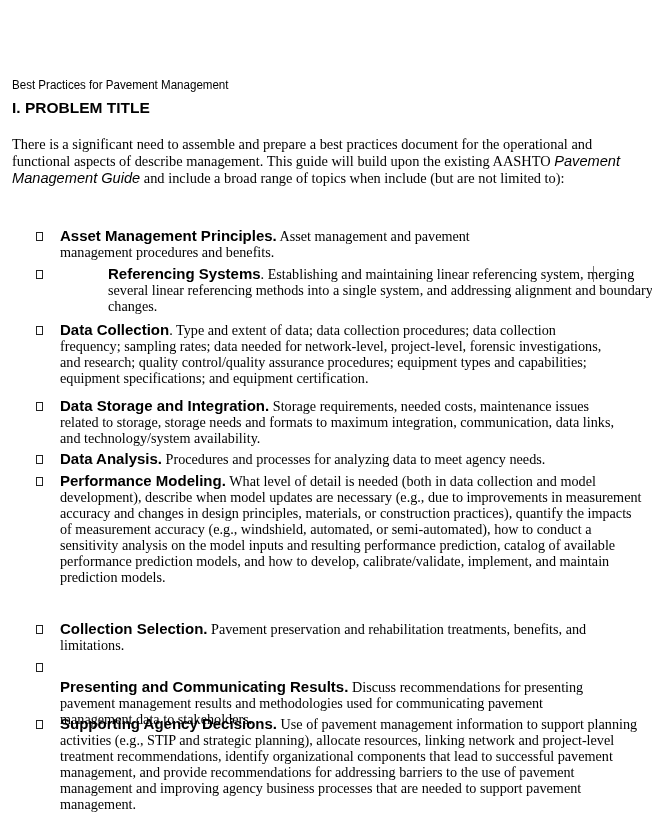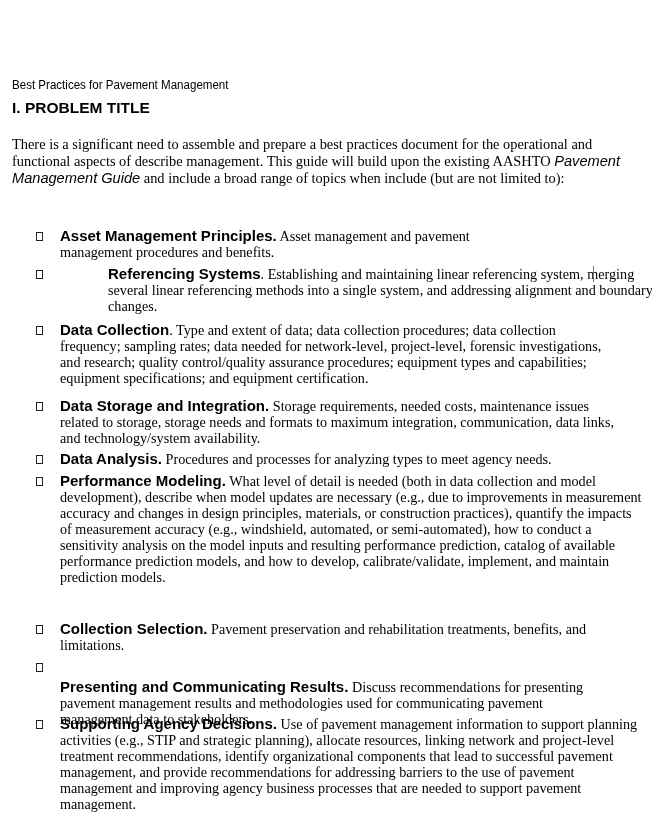--- a/index.html
+++ b/index.html
@@ -135,21 +135,21 @@
       <div class="body" style="width:560px;"><span class="term">Data Collection</span><span>. Type and extent of data; data collection procedures; data collection frequency; sampling rates; data needed for network-level, project-level, forensic investigations, and research; quality control/quality assurance procedures; equipment types and capabilities; equipment specifications; and equipment certification.</span></div>
     </div>
 
     <div class="topic" style="top:398px;">
       <span class="bullet"></span>
       <div class="body" style="width:555px;"><span class="term">Data Storage and Integration.</span><span> Storage requirements, needed costs, maintenance issues related to storage, storage needs and formats to maximum integration, communication, data links, and technology/system availability.</span></div>
     </div>
 
     <div class="topic" style="top:451px;">
       <span class="bullet"></span>
-      <div class="body" style="width:580px;"><span class="term">Data Analysis.</span><span> Procedures and processes for analyzing types to meet agency needs.</span></div>
+      <div class="body" style="width:580px;"><span class="term">Data Analysis.</span><span> Procedures and processes for analyzing data to meet agency needs.</span></div>
     </div>
 
     <div class="topic" style="top:473px;">
       <span class="bullet"></span>
       <div class="body" style="width:585px;"><span class="term">Performance Modeling.</span><span> What level of detail is needed (both in data collection and model development), describe when model updates are necessary (e.g., due to improvements in measurement accuracy and changes in design principles, materials, or construction practices), quantify the impacts of measurement accuracy (e.g., windshield, automated, or semi-automated), how to conduct a sensitivity analysis on the model inputs and resulting performance prediction, catalog of available performance prediction models, and how to develop, calibrate/validate, implement, and maintain prediction models.</span></div>
     </div>
 
     <div class="topic" style="top:621px;">
       <span class="bullet"></span>
       <div class="body" style="width:575px;"><span class="term">Collection Selection.</span><span> Pavement preservation and rehabilitation treatments, benefits, and limitations.</span></div>

